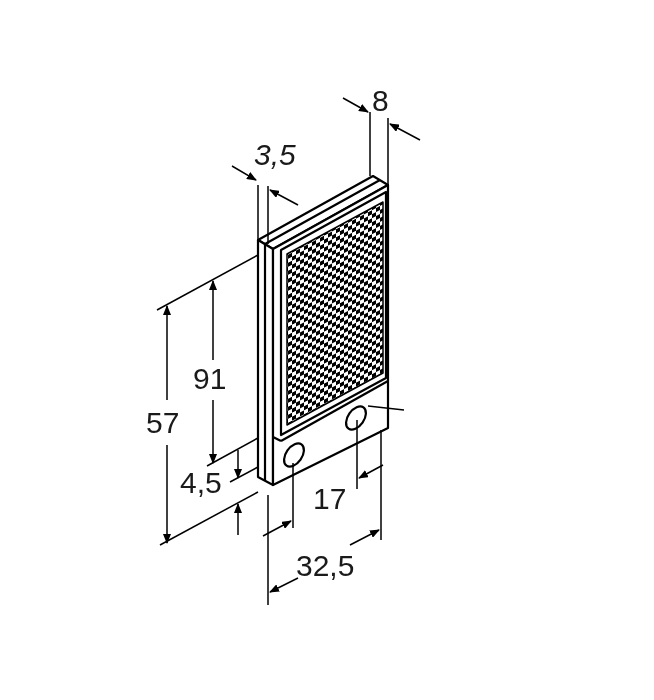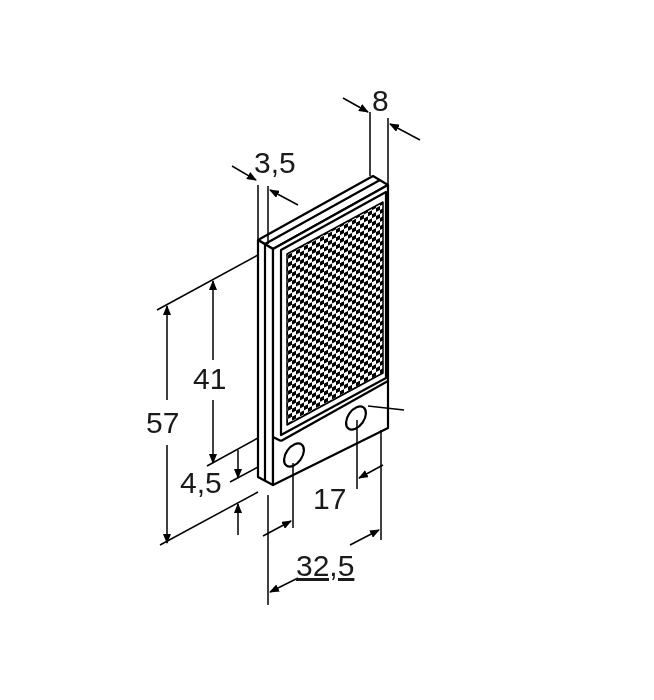--- a/index.html
+++ b/index.html
@@ -86,19 +86,19 @@
       <line x1="268" y1="495" x2="268" y2="605"></line>
       <line x1="381" y1="430" x2="381" y2="540"></line>
       <line x1="350" y1="545" x2="379" y2="530" marker-end="url(#arrow)"></line>
       <line x1="298" y1="578" x2="270" y2="592" marker-end="url(#arrow)"></line>
 
       <line x1="368" y1="406" x2="404" y2="410"></line>
     </g>
   </svg>
 
   <span class="dim-label" style="left:372px; top:86px;">8</span>
-  <span class="dim-label" style="left:254px; top:148px;">3,5</span>
-  <span class="dim-label" style="left:193px; top:364px;">41</span>
+  <span class="dim-label" style="left:254px; top:140px;font-style:italic;">3,5</span>
+  <span class="dim-label" style="left:193px; top:364px;">91</span>
   <span class="dim-label" style="left:146px; top:408px;">57</span>
   <span class="dim-label" style="left:180px; top:468px;">4,5</span>
   <span class="dim-label" style="left:313px; top:484px;">17</span>
-  <span class="dim-label" style="left:296px; top:551px;text-decoration:underline;">32,5</span>
+  <span class="dim-label" style="left:296px; top:551px;">32,5</span>
 </div>
 
 </body></html>

